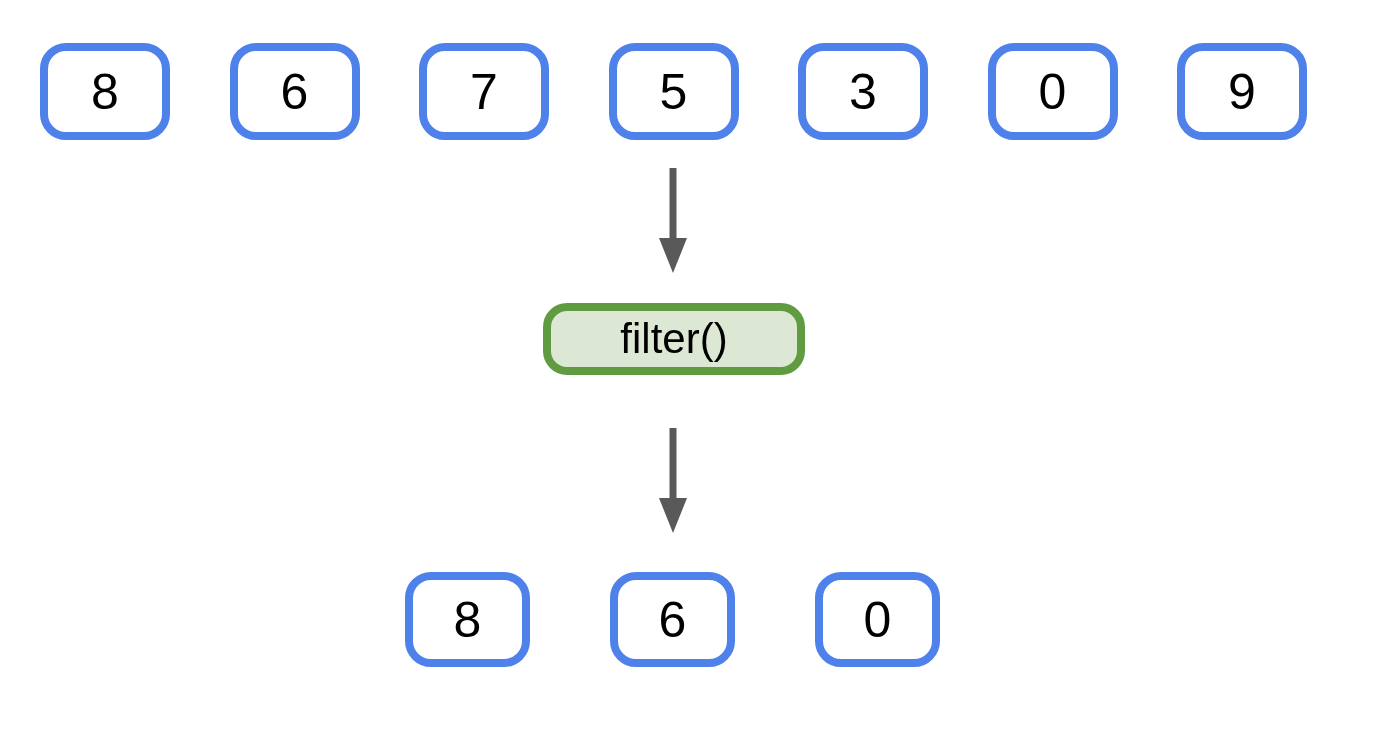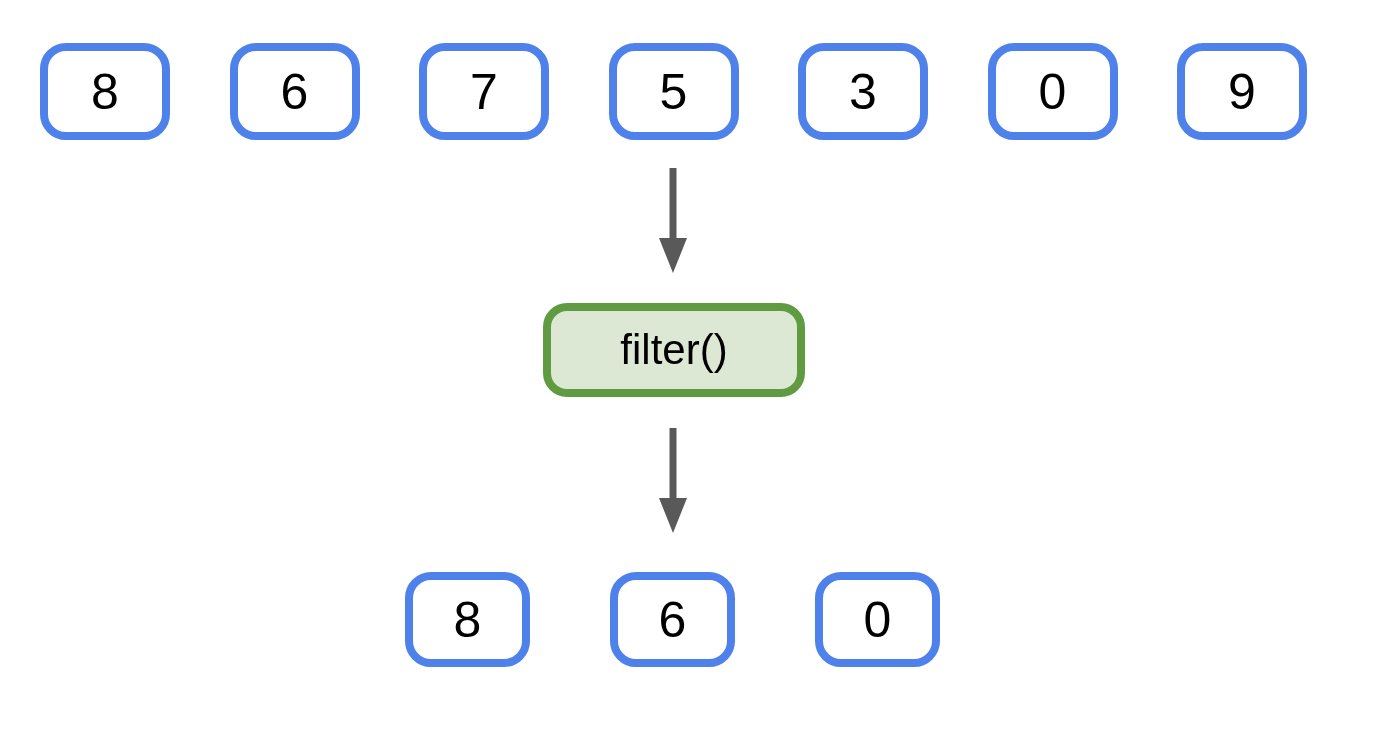--- a/index.html
+++ b/index.html
@@ -48,21 +48,21 @@
   .output-row .num-box {
     width: 125px;
     height: 95px;
   }
   .op-box {
     box-sizing: border-box;
     position: absolute;
     left: 543px;
     top: 303px;
     width: 262px;
-    height: 94px;
+    height: 72px;
     border: 8px solid var(--operation-border, #609b41);
     border-radius: 24px;
     background: var(--operation-fill, #dce8d4);
     display: flex;
     align-items: center;
     justify-content: center;
     font-size: 42px;
     font-weight: 500;
     color: var(--text, #000000);
     line-height: 1;

